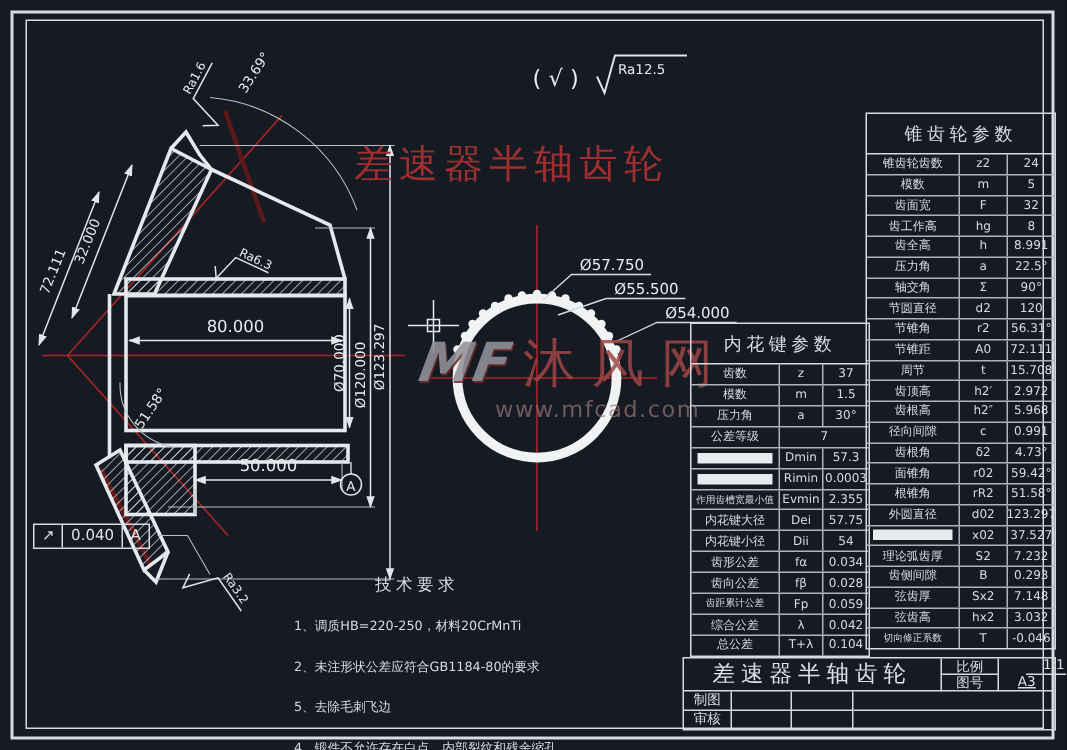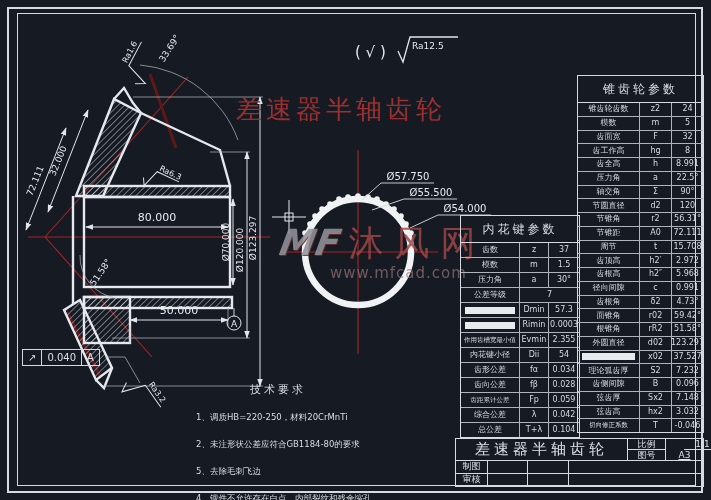--- a/index.html
+++ b/index.html
@@ -272,20 +272,25 @@
           </div>
           <div class="tcell sym">Rimin</div>
           <div class="tcell val">0.0003</div>
         </div>
         <div class="trow">
           <div class="tcell lab small">作用齿槽宽最小值</div>
           <div class="tcell sym">Evmin</div>
           <div class="tcell val">2.355</div>
         </div>
         <div class="trow">
+          <div class="tcell lab">内花键大径</div>
+          <div class="tcell sym">Dei</div>
+          <div class="tcell val">57.75</div>
+        </div>
+        <div class="trow">
           <div class="tcell lab">内花键小径</div>
           <div class="tcell sym">Dii</div>
           <div class="tcell val">54</div>
         </div>
         <div class="trow">
           <div class="tcell lab">齿形公差</div>
           <div class="tcell sym">fα</div>
           <div class="tcell val">0.034</div>
         </div>
         <div class="trow">
@@ -412,21 +417,21 @@
           <div class="tcell val">37.527</div>
         </div>
         <div class="trow">
           <div class="tcell lab">理论弧齿厚</div>
           <div class="tcell sym">S2</div>
           <div class="tcell val">7.232</div>
         </div>
         <div class="trow">
           <div class="tcell lab">齿侧间隙</div>
           <div class="tcell sym">B</div>
-          <div class="tcell val">0.096</div>
+          <div class="tcell val">0.293</div>
         </div>
         <div class="trow">
           <div class="tcell lab">弦齿厚</div>
           <div class="tcell sym">Sx2</div>
           <div class="tcell val">7.148</div>
         </div>
         <div class="trow">
           <div class="tcell lab">弦齿高</div>
           <div class="tcell sym">hx2</div>
           <div class="tcell val">3.032</div>

